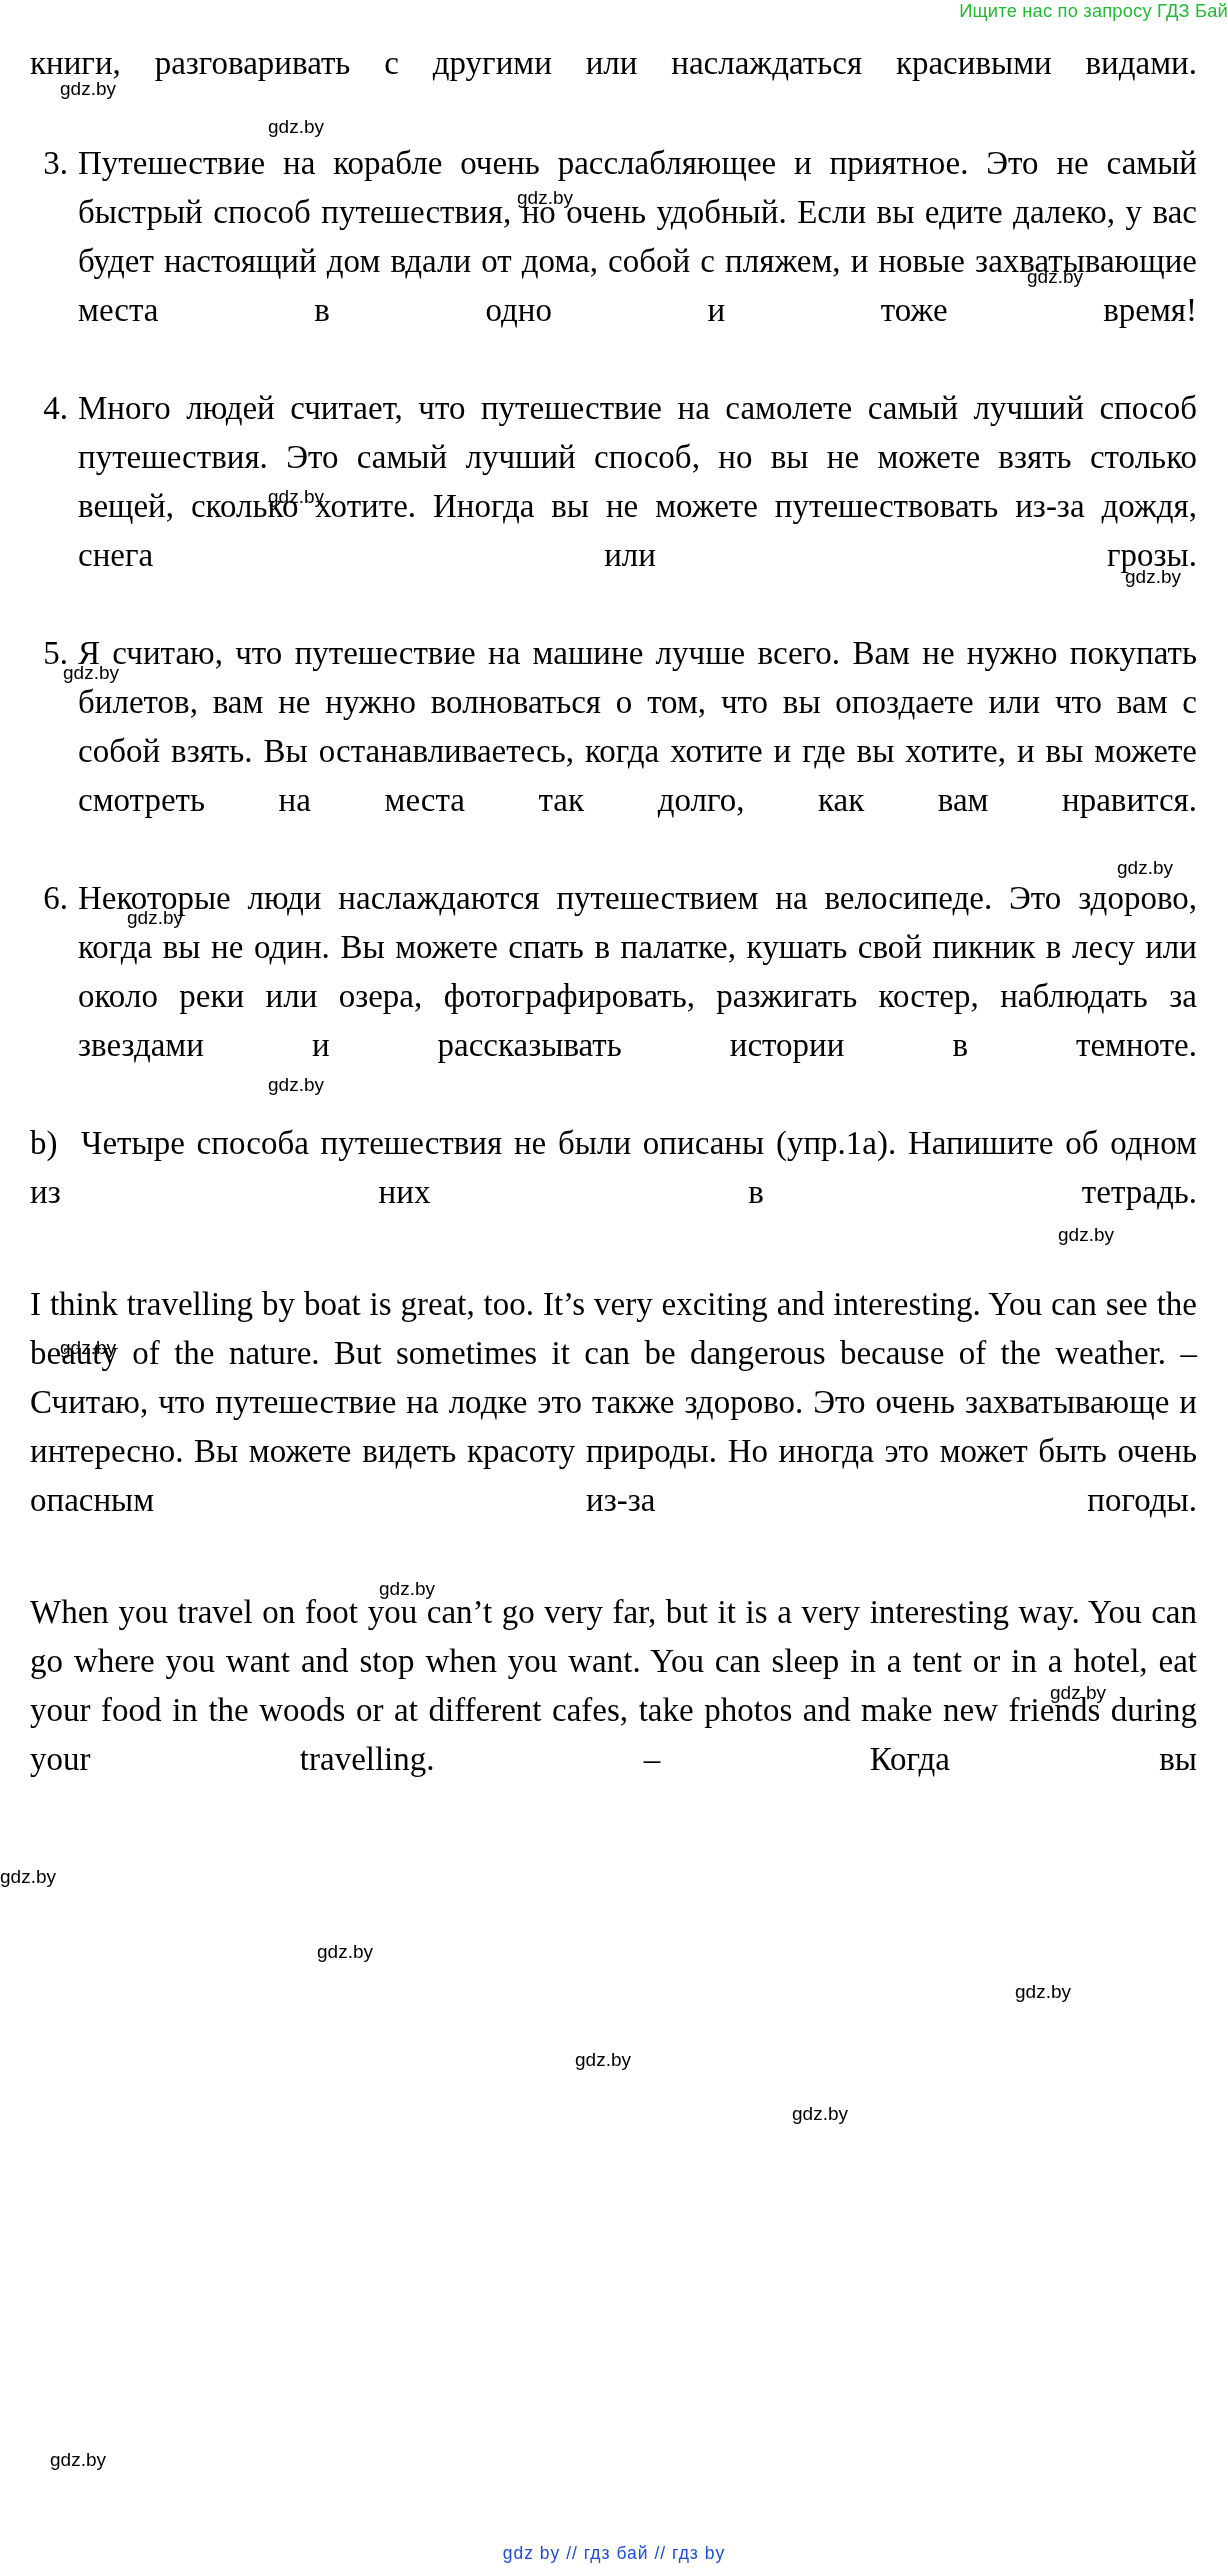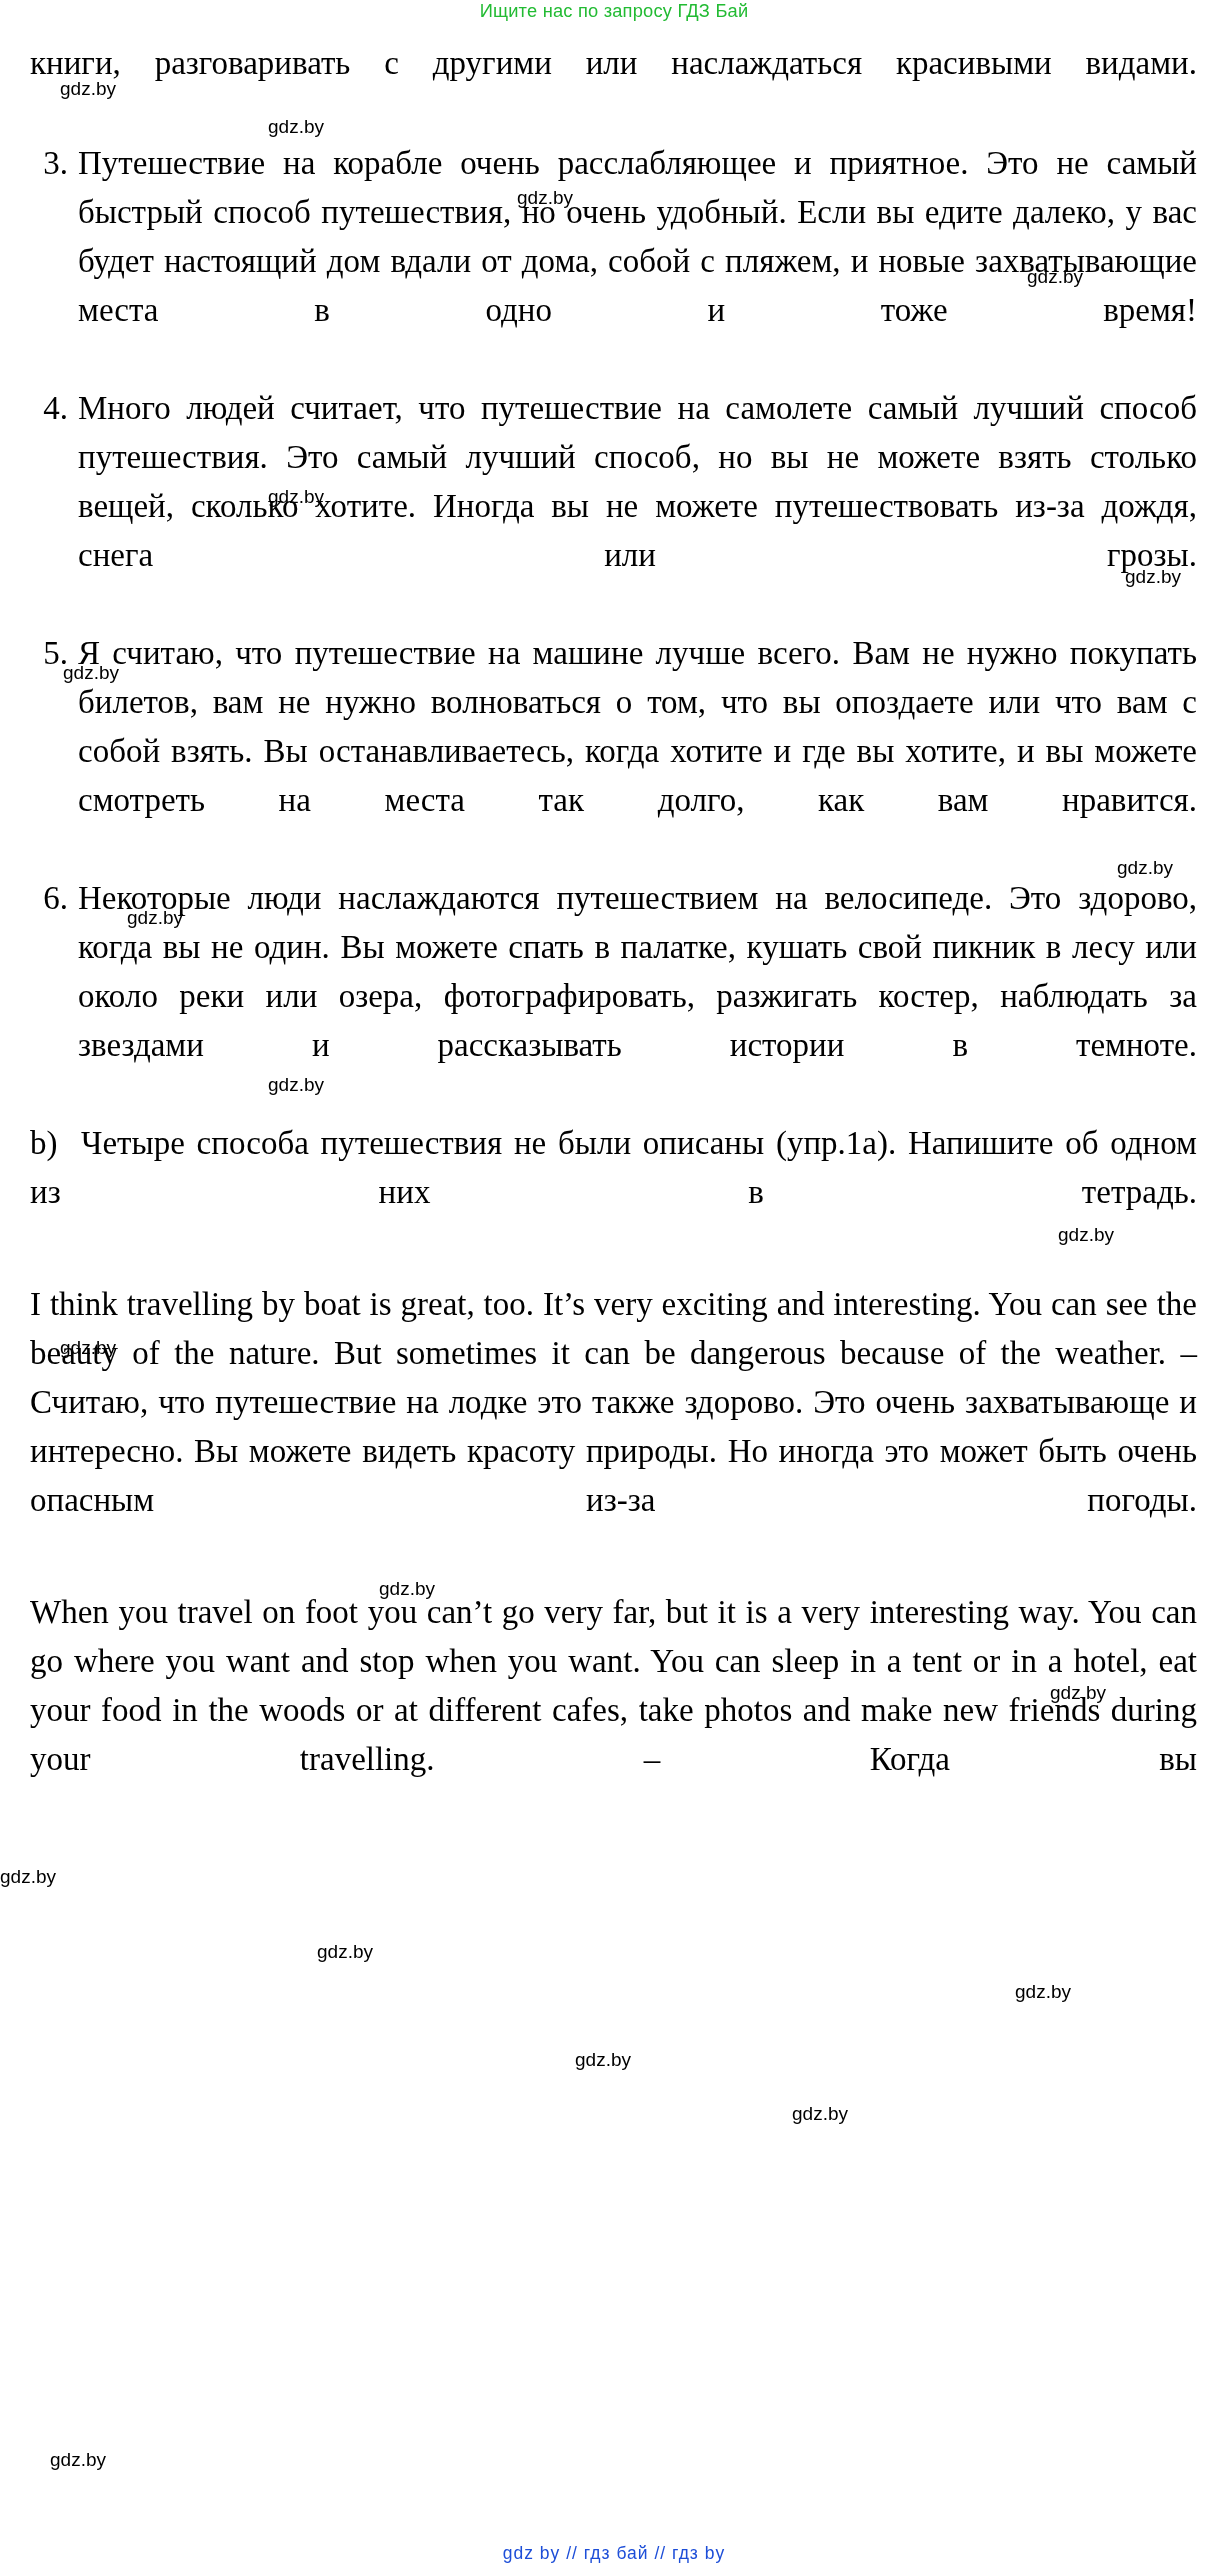--- a/index.html
+++ b/index.html
@@ -123,21 +123,21 @@
     color: #000000;
     white-space: nowrap;
     pointer-events: none;
   }
 </style>
 </head>
 <body>
 
 <div id="page">
 
-  <div class="site-header" style="color: rgb(34, 187, 51);">
+  <div class="site-header" style="color: rgb(34, 187, 51); text-align: right;">
     <span>Ищите нас по запросу ГДЗ Бай</span>
   </div>
 
   <div class="content">
 
     <p class="para last-justify">книги, разговаривать с другими или наслаждаться красивыми видами.</p>
 
     <div class="block-gap-sm"></div>
 
     <ol class="numlist">

